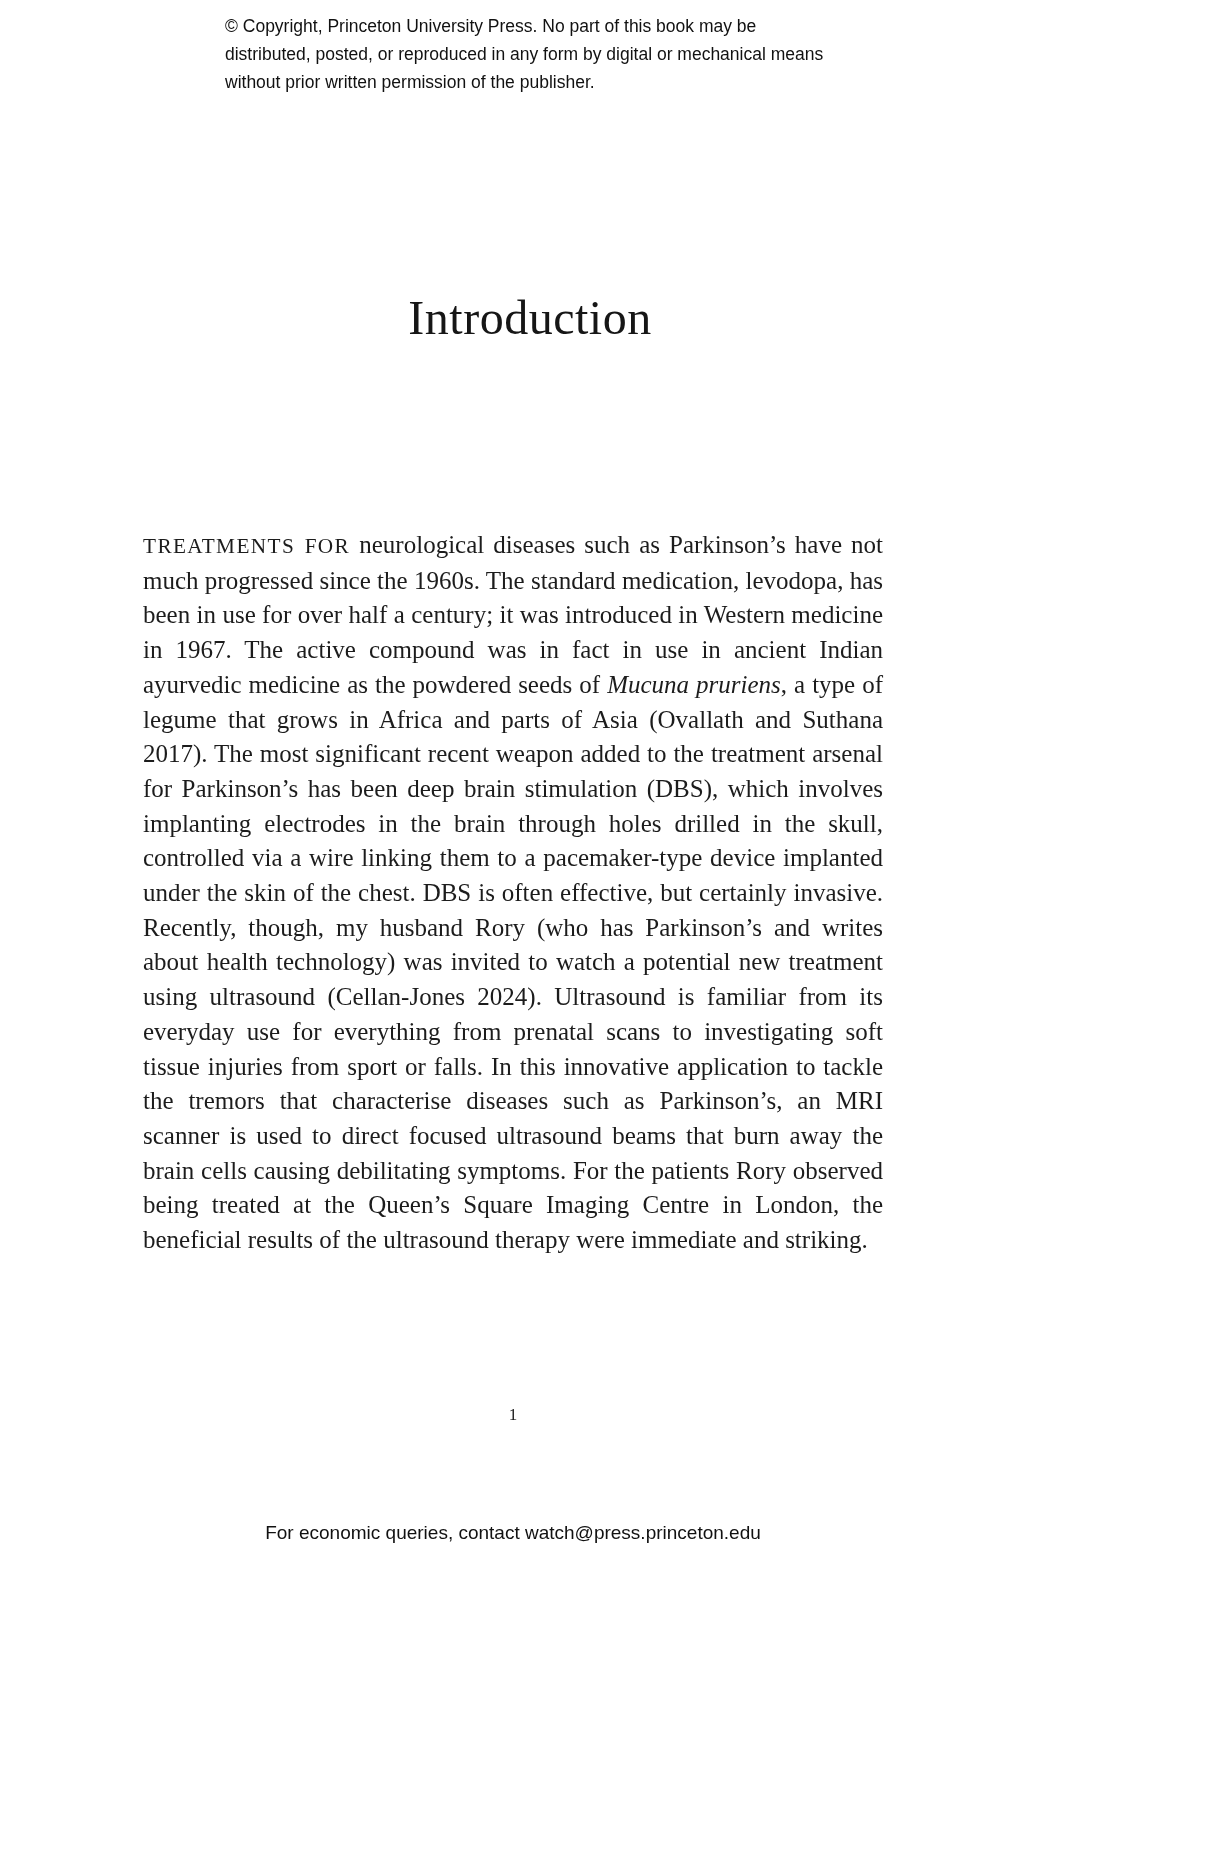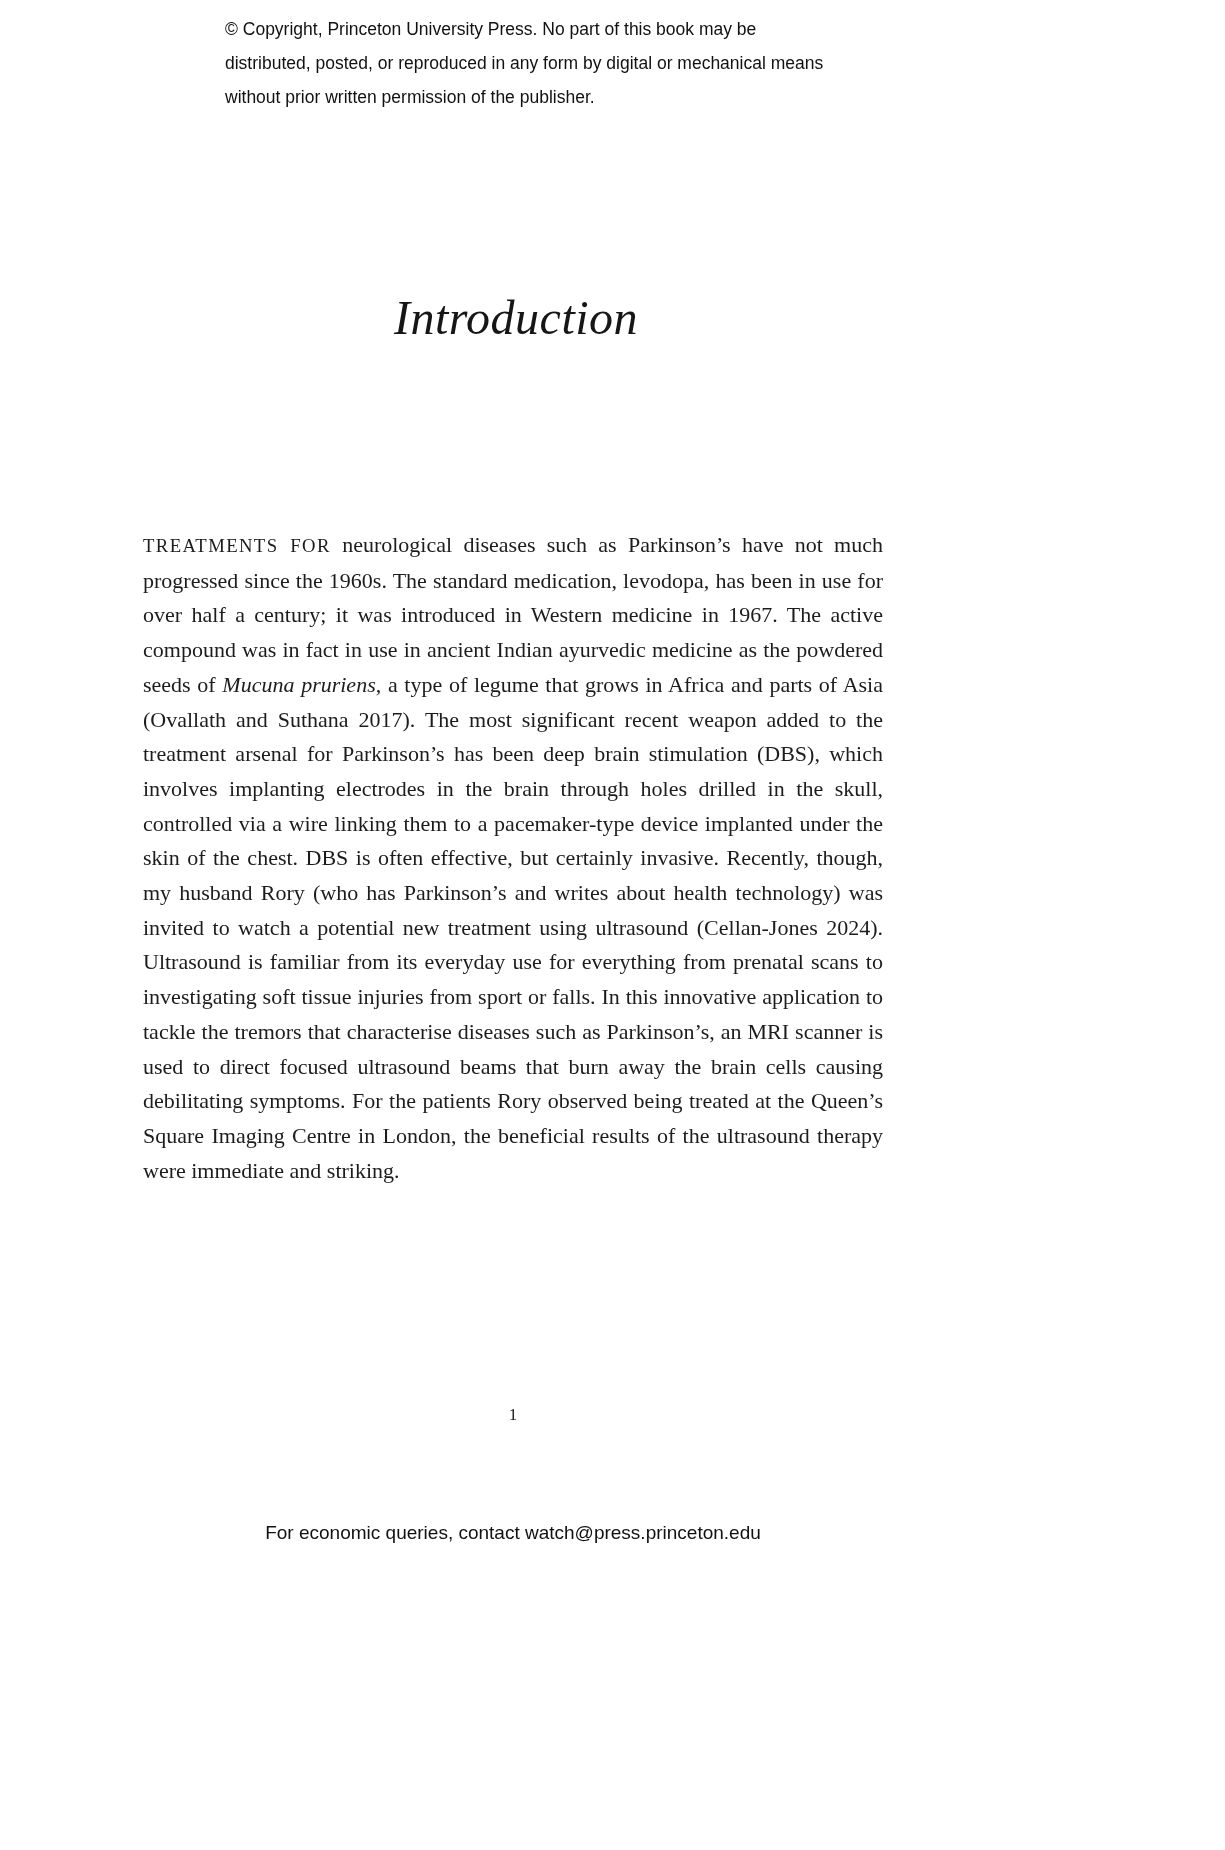--- a/index.html
+++ b/index.html
@@ -16,44 +16,43 @@
     color: #1c1c1c;
     overflow: hidden;
   }
   .copyright {
     position: absolute;
     top: 12px;
     left: 225px;
     width: 600px;
     font-family: "Liberation Sans", sans-serif;
     font-size: 17.5px;
-    line-height: 34px;
+    line-height: 28px;
     color: #111111;
   }
   .chapter-title {
     position: absolute;
     top: 290px;
-    left: 146px;
+    left: 160px;
     width: 740px;
     margin: 0;
     text-align: center;
     font-family: "Liberation Serif", serif;
     font-weight: normal;
     font-size: 48px;
     letter-spacing: 0.5px;
     color: #161616;
-    font-style: italic;
   }
   .body-text {
     position: absolute;
     top: 528px;
     left: 143px;
     width: 740px;
     font-family: "Liberation Serif", serif;
-    font-size: 22px;
+    font-size: 25px;
     line-height: 34.7px;
     text-align: justify;
     hyphens: auto;
     color: #1c1c1c;
   }
   .para {
     margin: 0;
   }
   .para.indent {
     text-indent: 30px;

